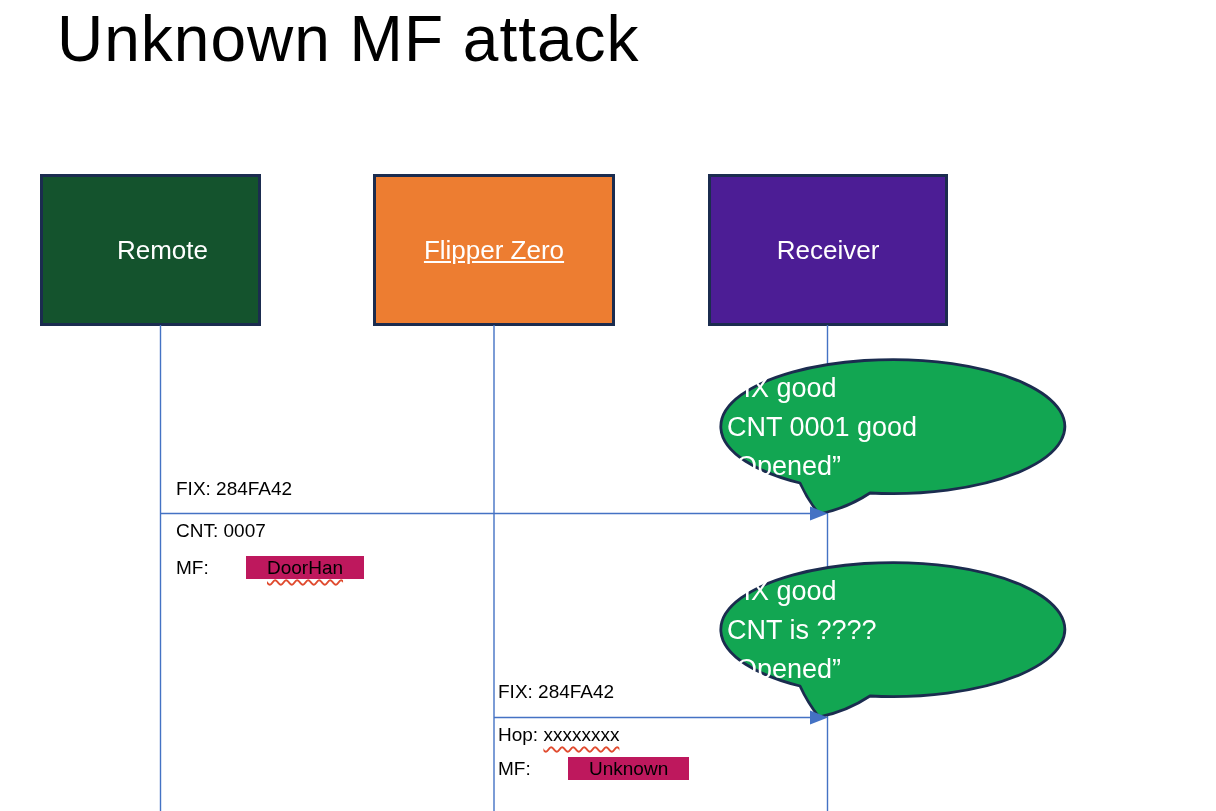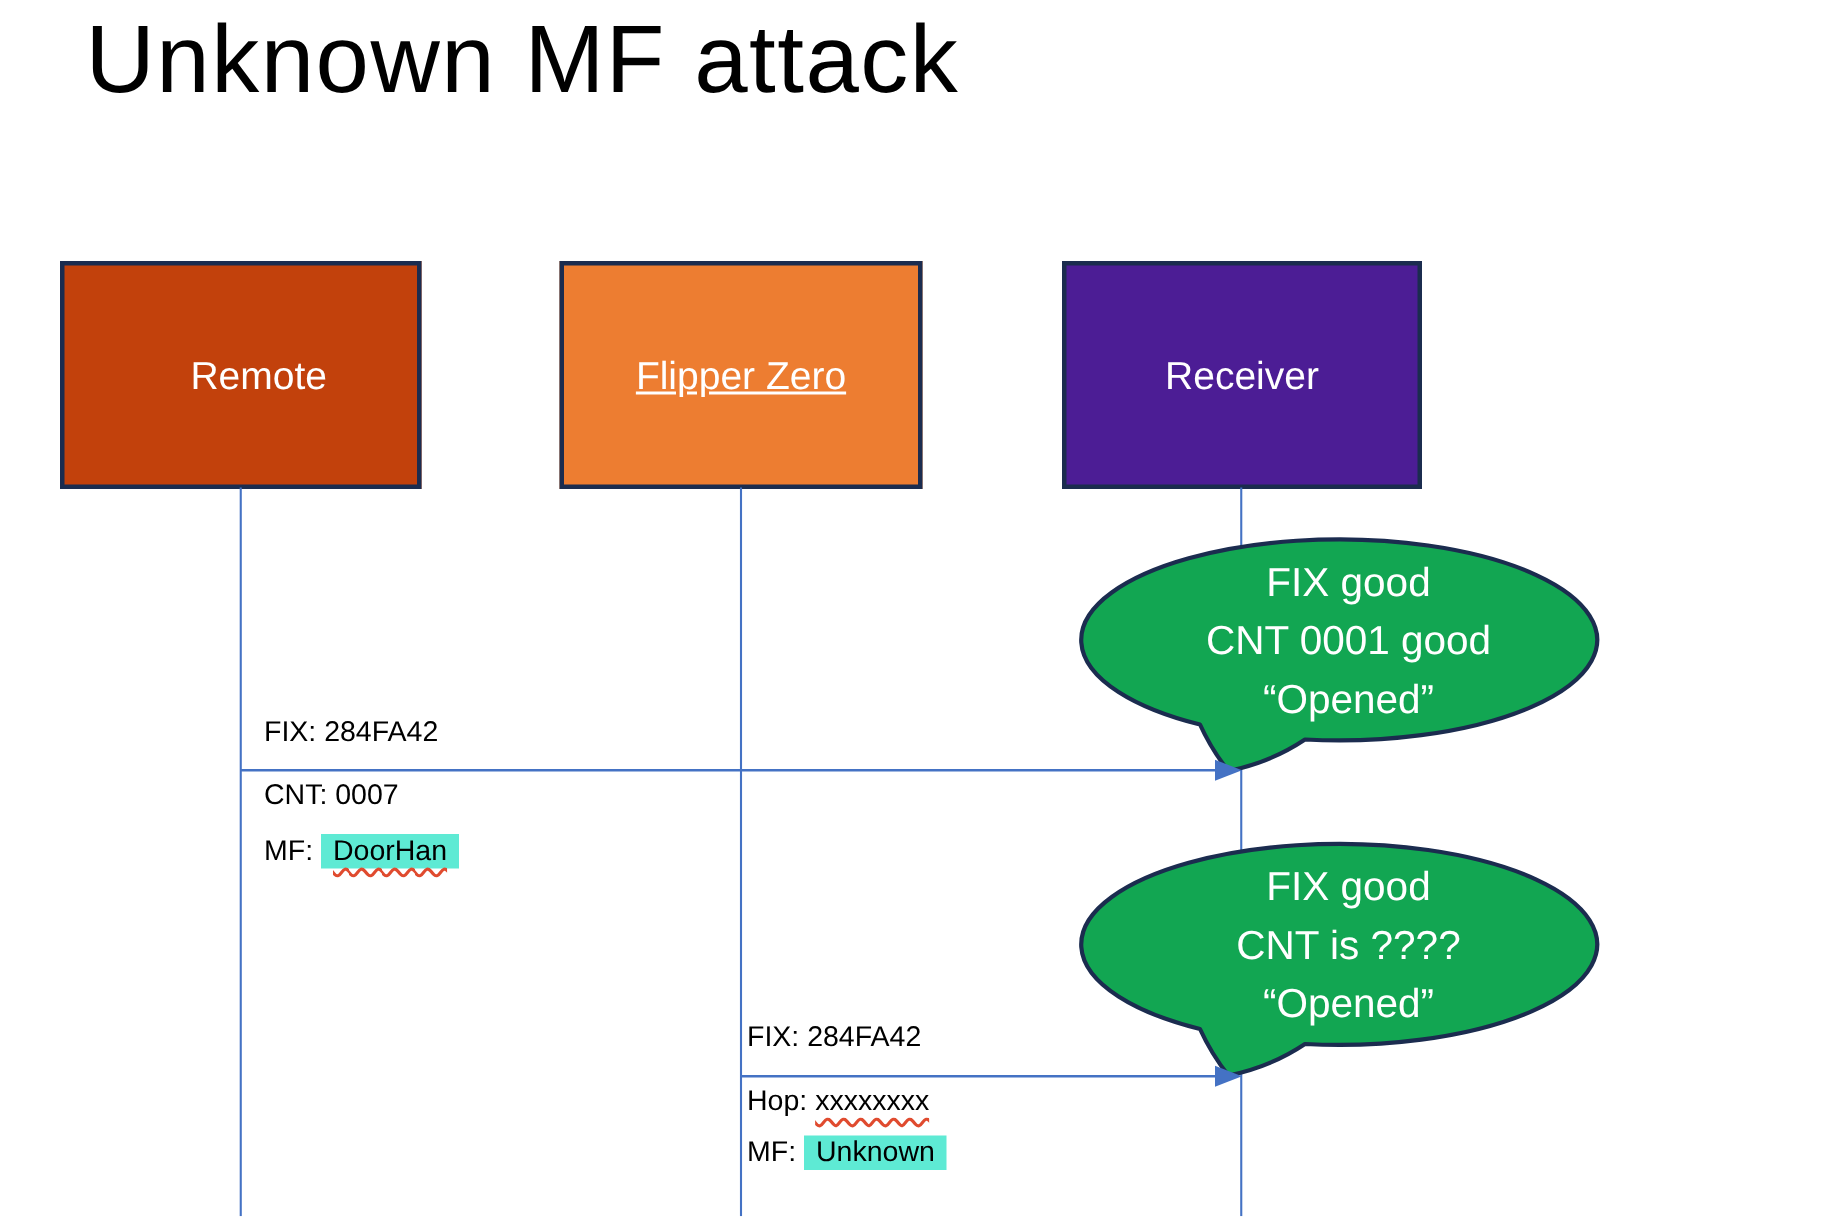--- a/index.html
+++ b/index.html
@@ -28,40 +28,40 @@
     height: 152px;
     box-sizing: border-box;
     border: 3px solid #1B2C4F;
     display: flex;
     align-items: center;
     justify-content: center;
     color: #ffffff;
     font-size: 26px;
     white-space: nowrap;
   }
-  .actor.remote   { left: 40px;  width: 241px; background: #c2410c; padding-left: 24px; }
+  .actor.remote   { left: 40px;  width: 221px; background: #14532d; padding-left: 24px; }
   .actor.flipper  { left: 373px; width: 242px; background: #ED7D31; text-decoration: underline; }
   .actor.receiver { left: 708px; width: 240px; background: #4c1d95; }
 
   .overlay-svg {
     position: absolute;
     left: 0; top: 0;
     width: 1216px;
     height: 811px;
     pointer-events: none;
   }
 
   .callout-text {
     position: absolute;
     width: 344px;
     height: 117px;
     left: 727px;
     display: flex;
     flex-direction: column;
-    align-items: center;
+    align-items: flex-start;
     justify-content: center;
     text-align: center;
     color: #ffffff;
     font-size: 27px;
     line-height: 39px;
     white-space: nowrap;
   }
   .callout-text.c1 { top: 369px; }
   .callout-text.c2 { top: 572px; }
 
@@ -71,21 +71,21 @@
     color: #000000;
     white-space: nowrap;
   }
   .m1r1 { left: 176px; top: 478px; }
   .m1r2 { left: 176px; top: 520px; }
   .m1r3 { left: 176px; top: 557px; }
   .m2r1 { left: 498px; top: 681px; }
   .m2r2 { left: 498px; top: 724px; }
   .m2r3 { left: 498px; top: 758px; }
 
-  .mark.hl { background: #5eead4; padding: 1px 8px; }
+  .mark.hl { background: #be185d; padding: 1px 21px; margin-left: 32px; }
   .mark.squig {
     text-decoration-line: underline;
     text-decoration-style: wavy;
     text-decoration-color: #E04B2F;
     text-decoration-thickness: 1.5px;
     text-underline-offset: 5px;
     text-decoration-skip-ink: none;
   }
 </style>
 </head>

